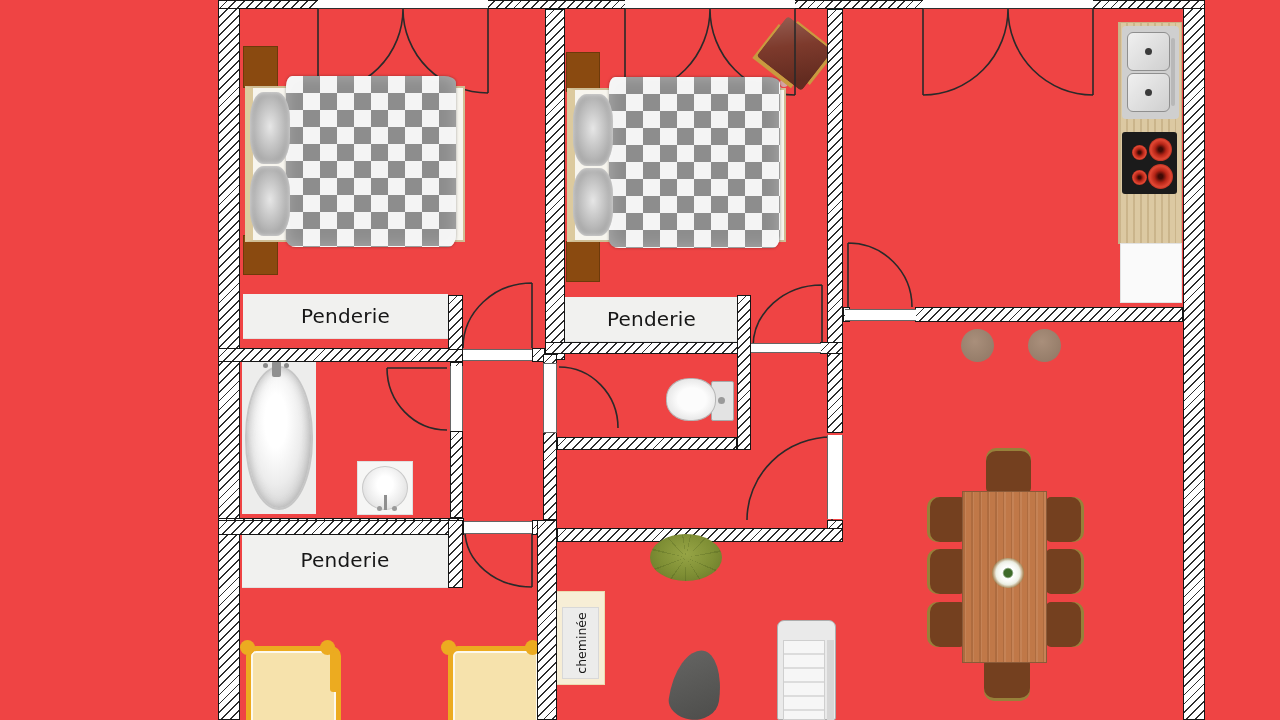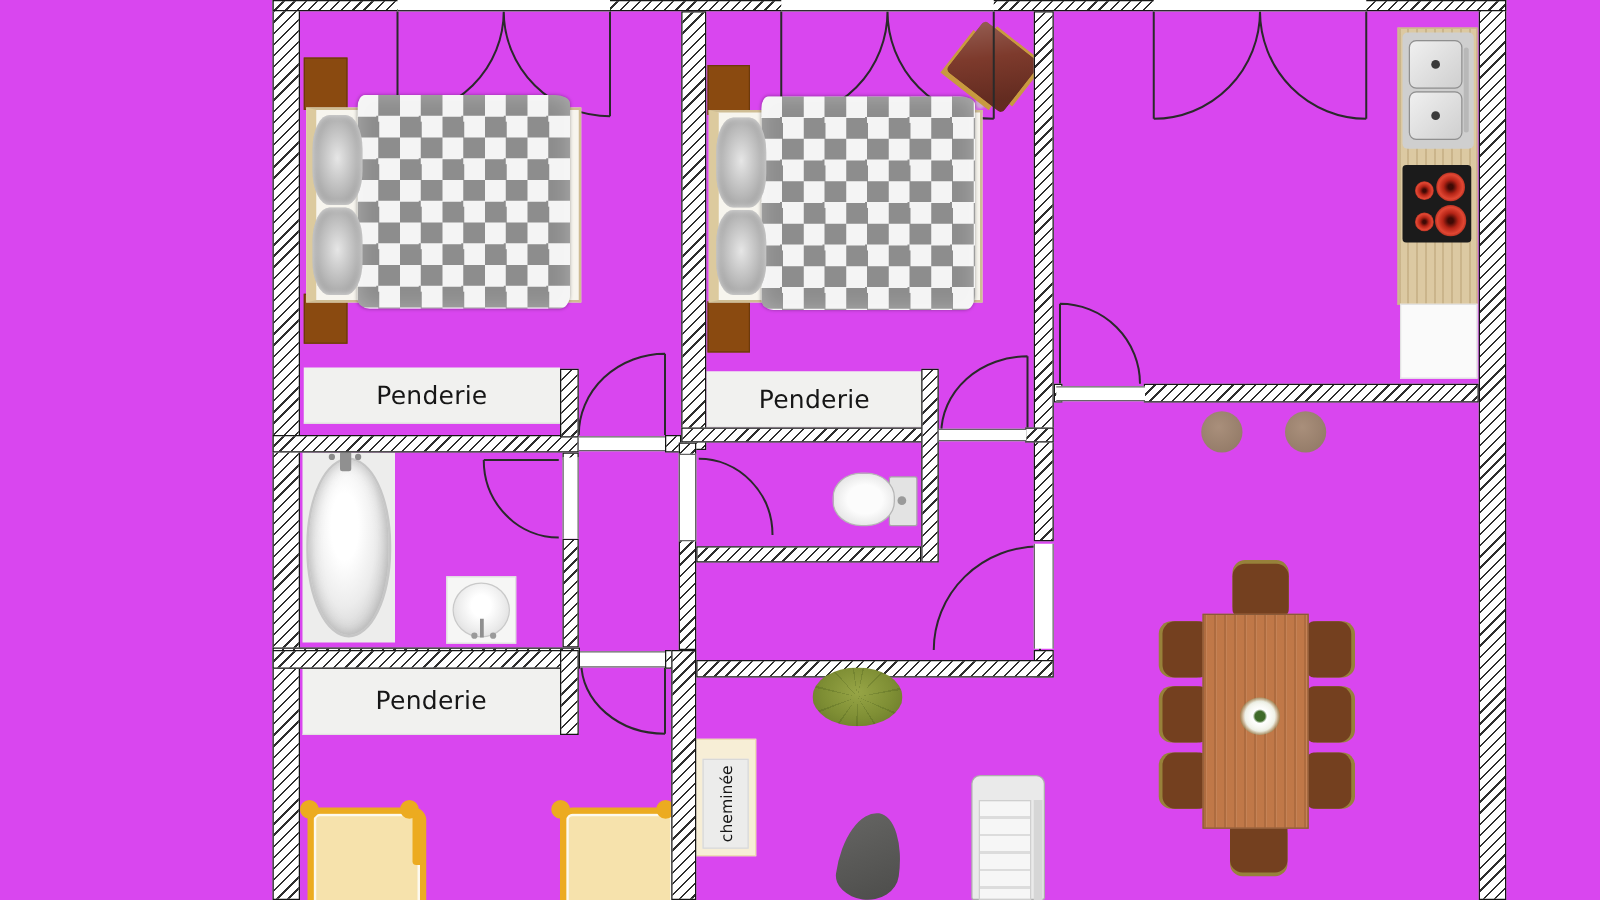--- a/index.html
+++ b/index.html
@@ -1,16 +1,16 @@
 <!DOCTYPE html>
 <html><head>
 <meta charset="utf-8">
 <style>
   html,body{margin:0;padding:0;background:#fff;}
-  #plan{position:relative;width:1280px;height:720px;background:#d946ef;overflow:hidden;
+  #plan{position:relative;width:1280px;height:720px;background:#ef4444;overflow:hidden;
         font-family:"DejaVu Sans","Liberation Sans",sans-serif;}
   .abs{position:absolute;box-sizing:border-box;}
   
   .wall{position:absolute;box-sizing:border-box;z-index:40;
         background:#fff repeating-linear-gradient(135deg,rgba(0,0,0,0) 0 5px,#2e2e2e 5px 6.3px);
         border:1.3px solid #161616;}
   
   .thr{position:absolute;background:#fff;border-top:1.2px solid #666;border-bottom:1.2px solid #666;z-index:45;box-sizing:border-box;}
   .thrv{position:absolute;background:#fff;border-left:1.2px solid #666;border-right:1.2px solid #666;z-index:45;box-sizing:border-box;}
   .wthr{position:absolute;background:#fff;border-bottom:1.3px solid #2e2e2e;z-index:45;box-sizing:border-box;}

